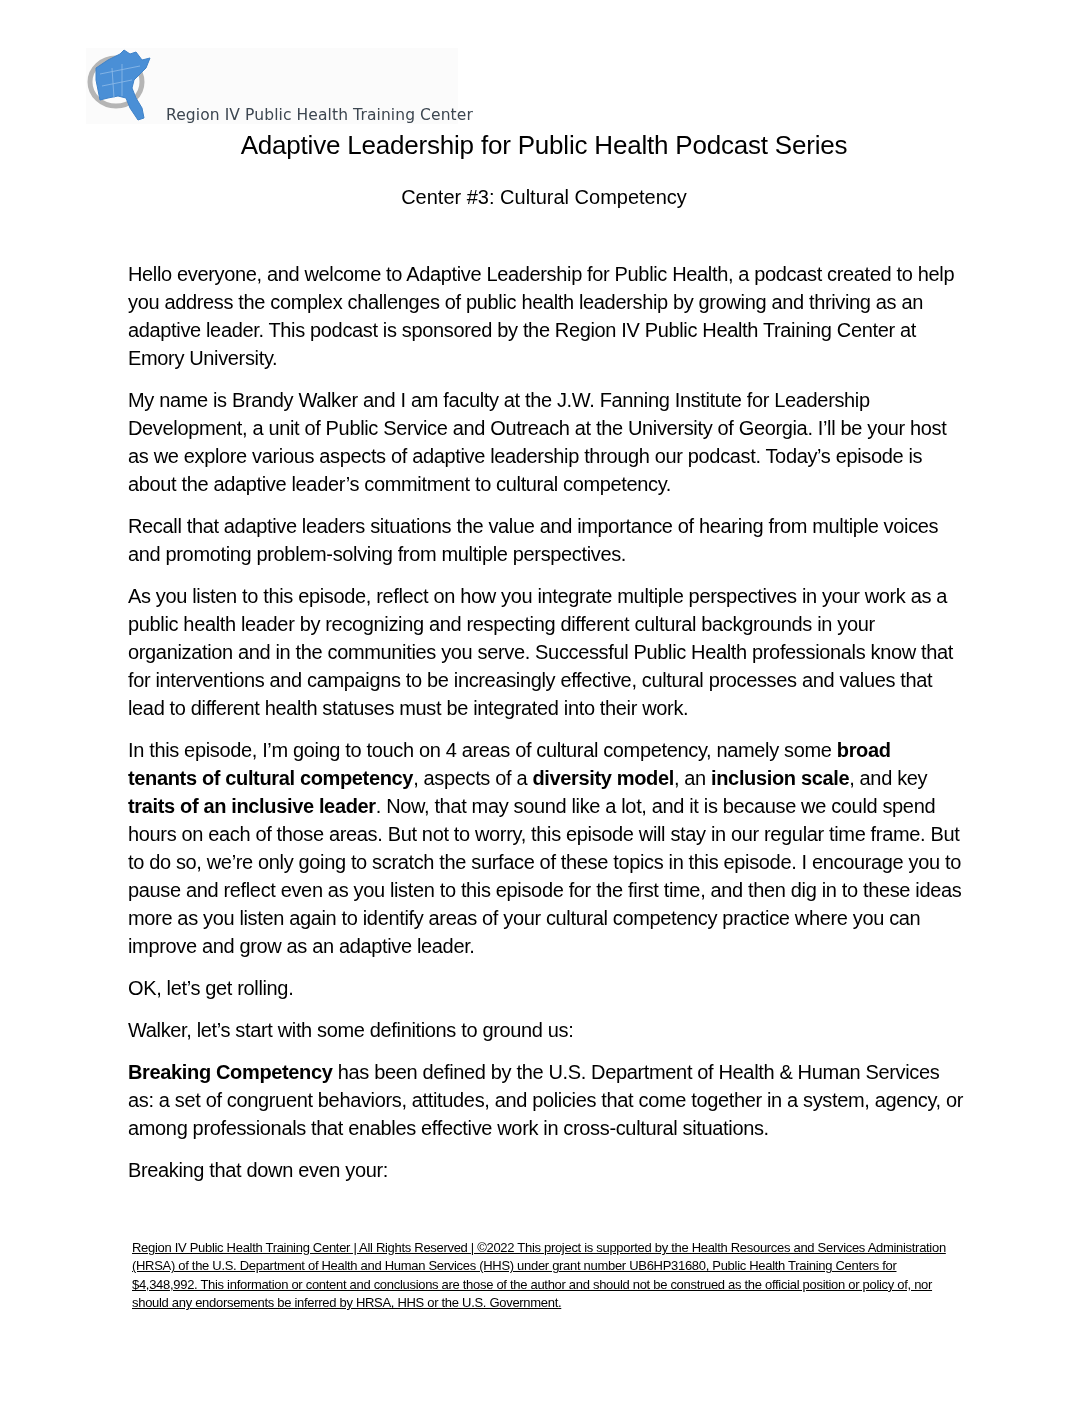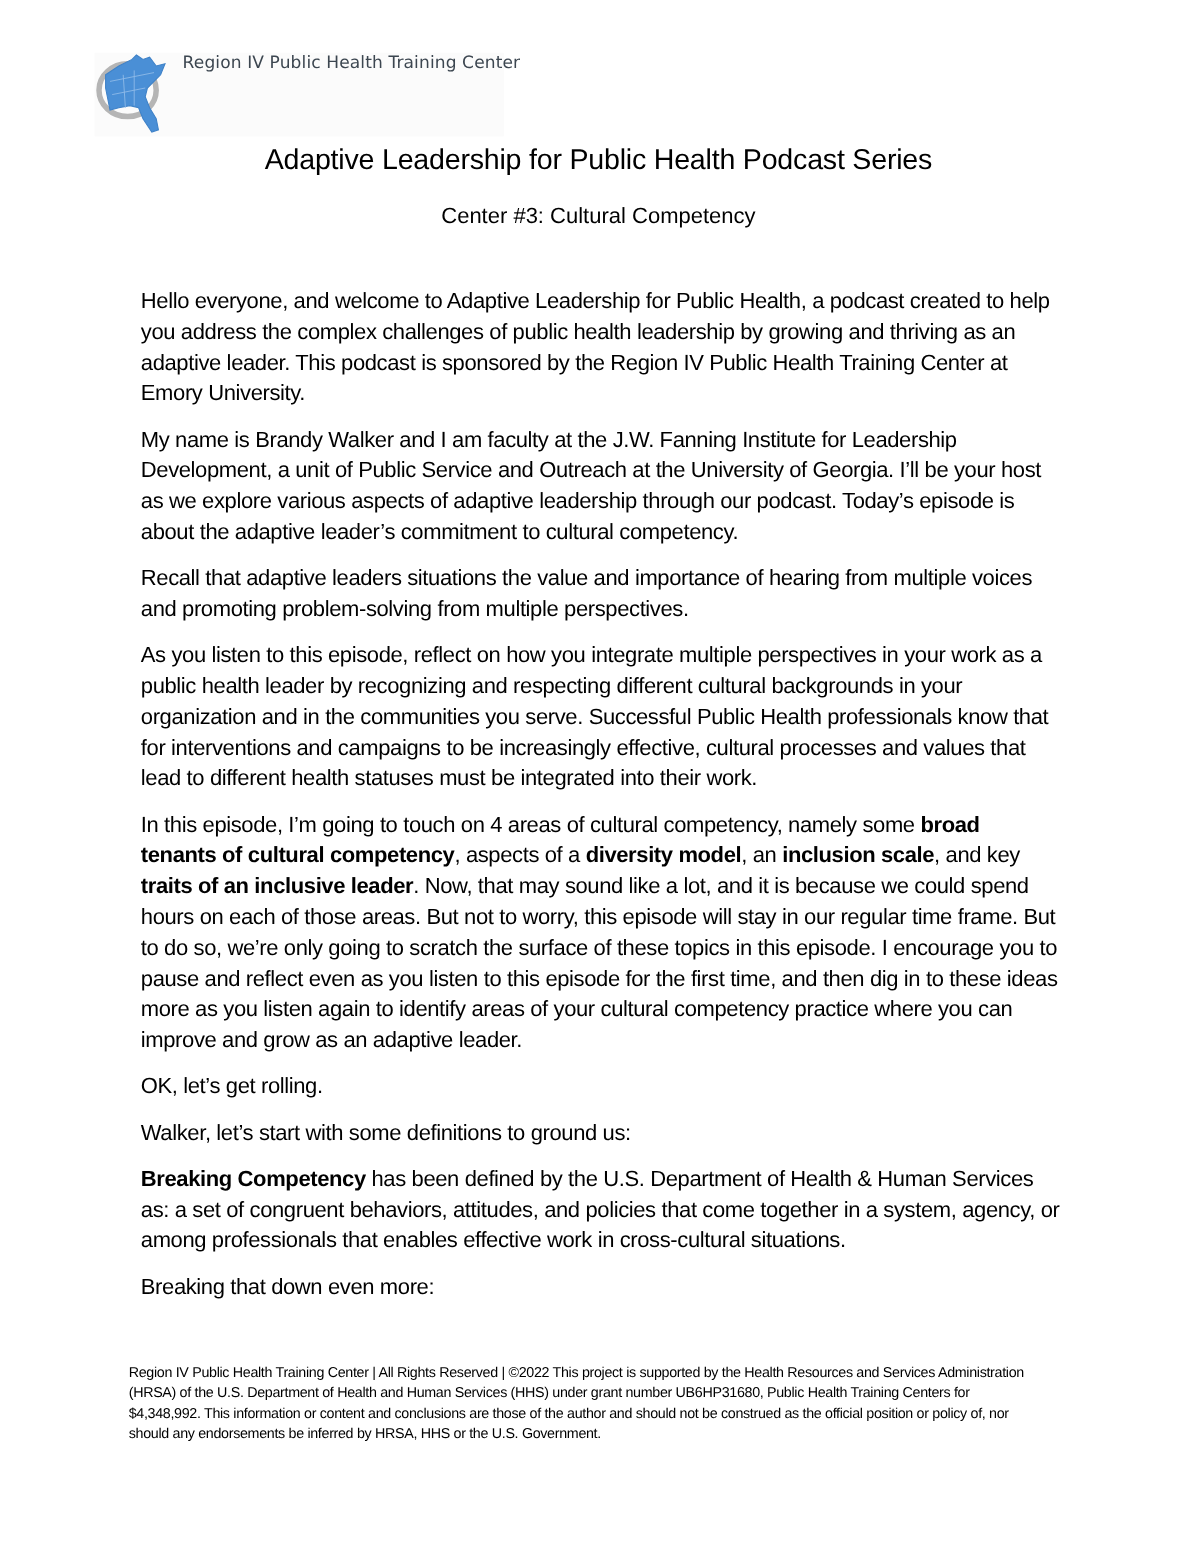--- a/index.html
+++ b/index.html
@@ -2,21 +2,21 @@
 <html><head>
   <meta charset="utf-8">
   <style>
     html, body { margin: 0; padding: 0; background: #ffffff; }
     body {
       width: 1088px; height: 1408px; position: relative; overflow: hidden;
       font-family: "Liberation Sans", sans-serif; color: #000;
     }
     .logo {
       position: absolute; left: 86px; top: 48px; width: 372px; height: 76px;
-      display: flex; align-items: flex-start; background: #fbfbfb;
+      display: flex; align-items: flex-end; background: #fbfbfb;
     }
     .logo svg { flex: 0 0 auto; }
     .logo-text {
       font-family: "DejaVu Sans", sans-serif; font-size: 15.5px; color: #3c4650;
       margin-left: 4px; letter-spacing: 0.1px; white-space: nowrap;
     }
     .title {
       position: absolute; left: 0; right: 0; top: 130px; text-align: center;
       font-family: "Liberation Sans", sans-serif; font-weight: normal;
       font-size: 26px; letter-spacing: -0.2px;
@@ -25,22 +25,22 @@
       position: absolute; left: 0; right: 0; top: 186px; text-align: center;
       font-size: 20px;
     }
     .body {
       position: absolute; left: 128px; width: 836px; top: 260px;
       font-size: 20px; line-height: 28px; letter-spacing: -0.35px;
     }
     .body p { margin: 0 0 14px 0; }
     .body b { font-weight: bold; }
     .footer {
-      position: absolute; left: 117px; width: 830px; top: 1239px;
-      font-size: 13px; line-height: 18.4px; letter-spacing: -0.3px;
+      position: absolute; left: 132px; width: 830px; top: 1239px;
+      font-size: 13px; line-height: 18.4px; letter-spacing: -0.3px; text-decoration: underline;
     }
   </style>
 </head>
 <body>
 
 <div class="logo">
   <svg width="76" height="76" viewBox="0 0 76 76">
     <ellipse cx="30" cy="34" rx="26" ry="24" fill="none" stroke="#b5b5b5" stroke-width="5"></ellipse>
     <path d="M10 20 L22 12 L34 6 L38 2 L44 6 L50 4 L56 12 L64 10 L60 20 L54 26 L48 32 L46 40 L50 50 L56 60 L58 70 L52 72 L44 60 L40 50 L32 48 L22 50 L14 52 L12 42 L10 32 Z" fill="#4a8fd6" stroke="#3f82c8" stroke-width="1"></path>
     <path d="M14 26 L54 18 M16 38 L46 32 M26 20 L28 50 M36 16 L36 48" stroke="#8fbbe8" stroke-width="0.8" fill="none"></path>
@@ -53,16 +53,16 @@
 
 <div class="body">
   <p>Hello everyone, and welcome to Adaptive Leadership for Public Health, a podcast created to help you address the complex challenges of public health leadership by growing and thriving as an adaptive leader.  This podcast is sponsored by the Region IV Public Health Training Center at Emory University.</p>
   <p>My name is Brandy Walker and I am faculty at the J.W. Fanning Institute for Leadership Development, a unit of Public Service and Outreach at the University of Georgia. I’ll be your host as we explore various aspects of adaptive leadership through our podcast. Today’s episode is about the adaptive leader’s commitment to cultural competency.</p>
   <p>Recall that adaptive leaders situations the value and importance of hearing from multiple voices and promoting problem-solving from multiple perspectives.</p>
   <p>As you listen to this episode, reflect on how you integrate multiple perspectives in your work as a public health leader by recognizing and respecting different cultural backgrounds in your organization and in the communities you serve. Successful Public Health professionals know that for interventions and campaigns to be increasingly effective, cultural processes and values that lead to different health statuses must be integrated into their work.</p>
   <p><span>In this episode, I’m going to touch on 4 areas of cultural competency, namely some </span><b>broad tenants of cultural competency</b><span>, aspects of a </span><b>diversity model</b><span>, an </span><b>inclusion scale</b><span>, and key </span><b>traits of an inclusive leader</b><span>. Now, that may sound like a lot, and it is because we could spend hours on each of those areas. But not to worry, this episode will stay in our regular time frame. But to do so, we’re only going to scratch the surface of these topics in this episode. I encourage you to pause and reflect even as you listen to this episode for the first time, and then dig in to these ideas more as you listen again to identify areas of your cultural competency practice where you can improve and grow as an adaptive leader.</span></p>
   <p>OK, let’s get rolling.</p>
   <p>Walker, let’s start with some definitions to ground us:</p>
   <p><b>Breaking Competency</b><span> has been defined by the U.S. Department of Health &amp; Human Services as: a set of congruent behaviors, attitudes, and policies that come together in a system, agency, or among professionals that enables effective work in cross-cultural situations.</span></p>
-  <p>Breaking that down even more:</p>
+  <p>Breaking that down even your:</p>
 </div>
 
 <div class="footer">Region IV Public Health Training Center | All Rights Reserved | ©2022 This project is supported by the Health Resources and Services Administration (HRSA) of the U.S. Department of Health and Human Services (HHS) under grant number UB6HP31680, Public Health Training Centers for $4,348,992. This information or content and conclusions are those of the author and should not be construed as the official position or policy of, nor should any endorsements be inferred by HRSA, HHS or the U.S. Government.</div>
 
 </body></html>

